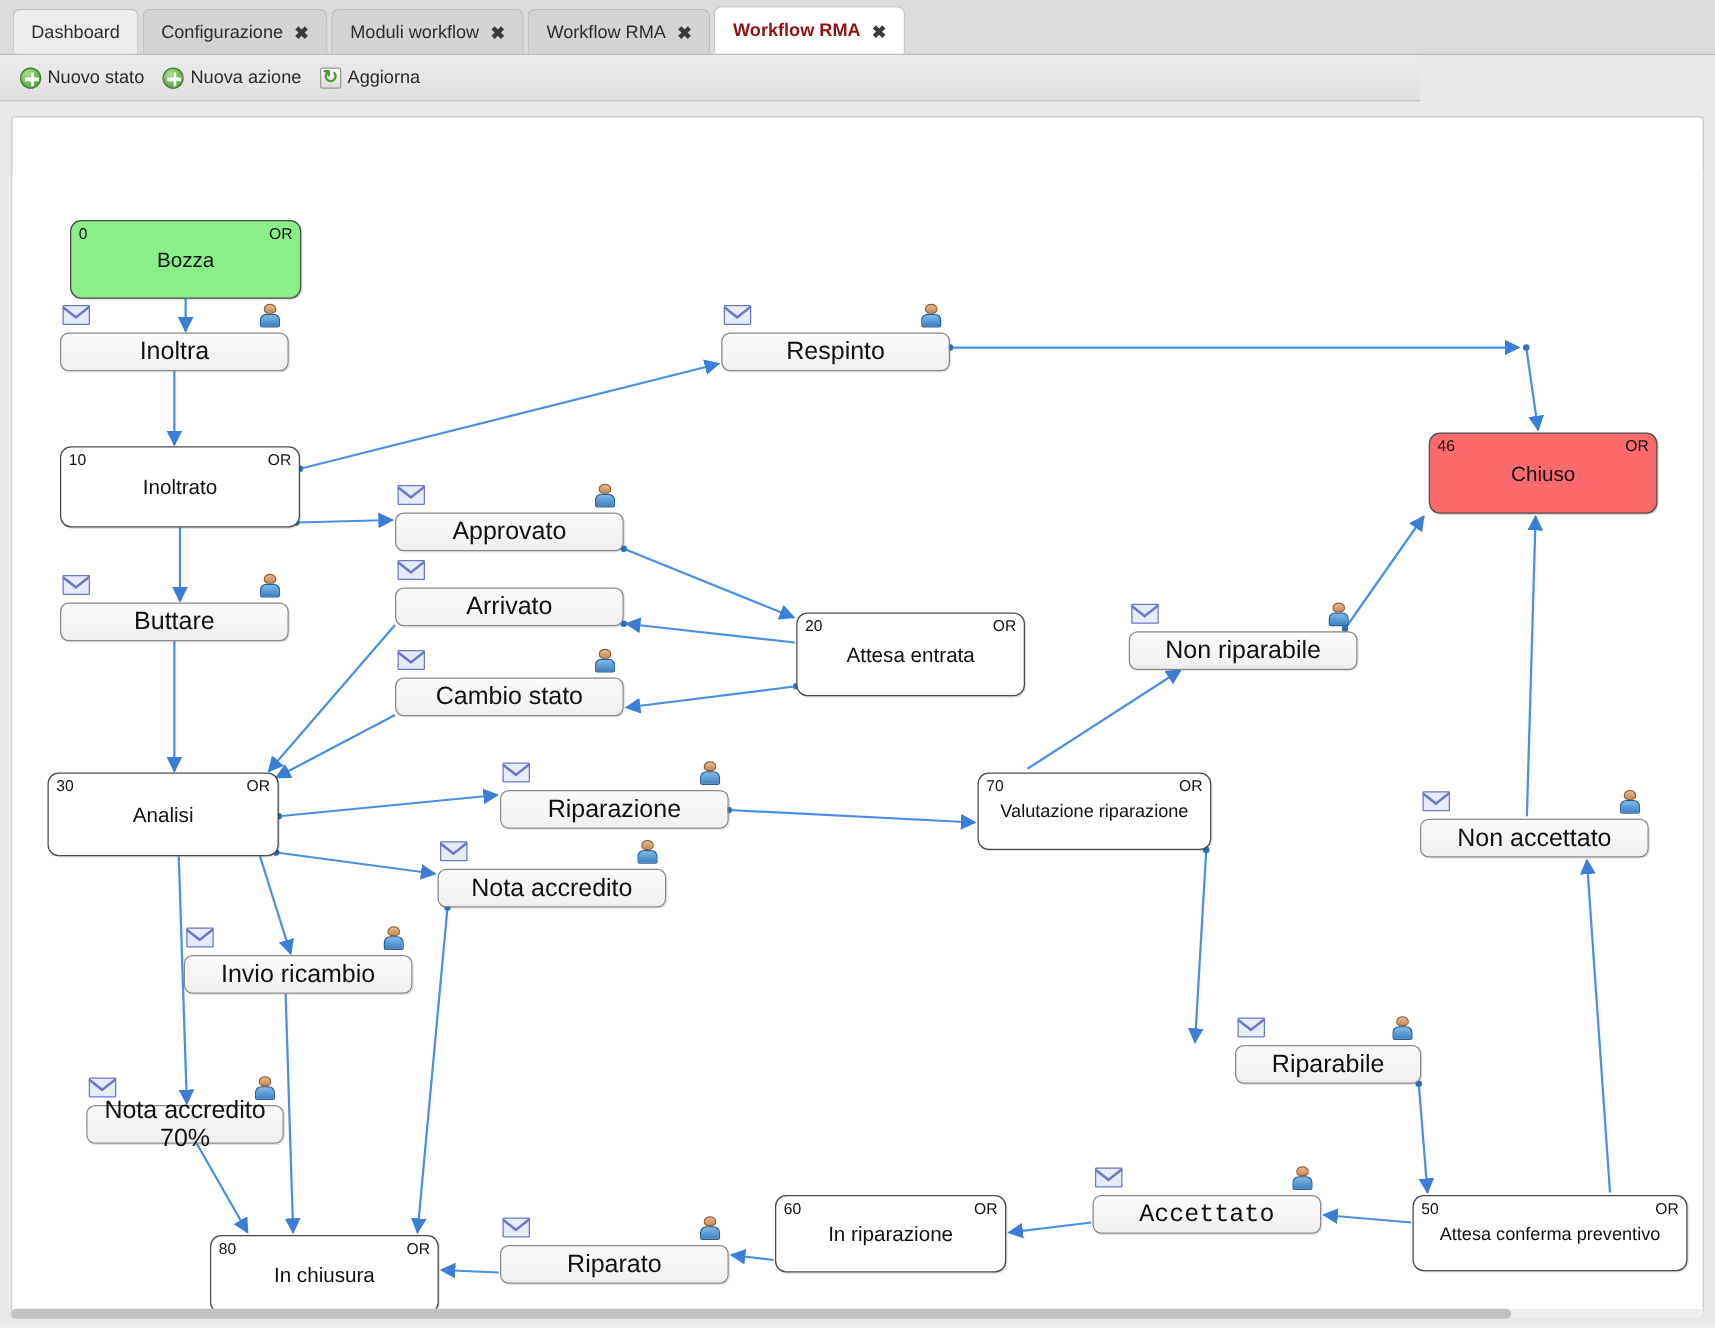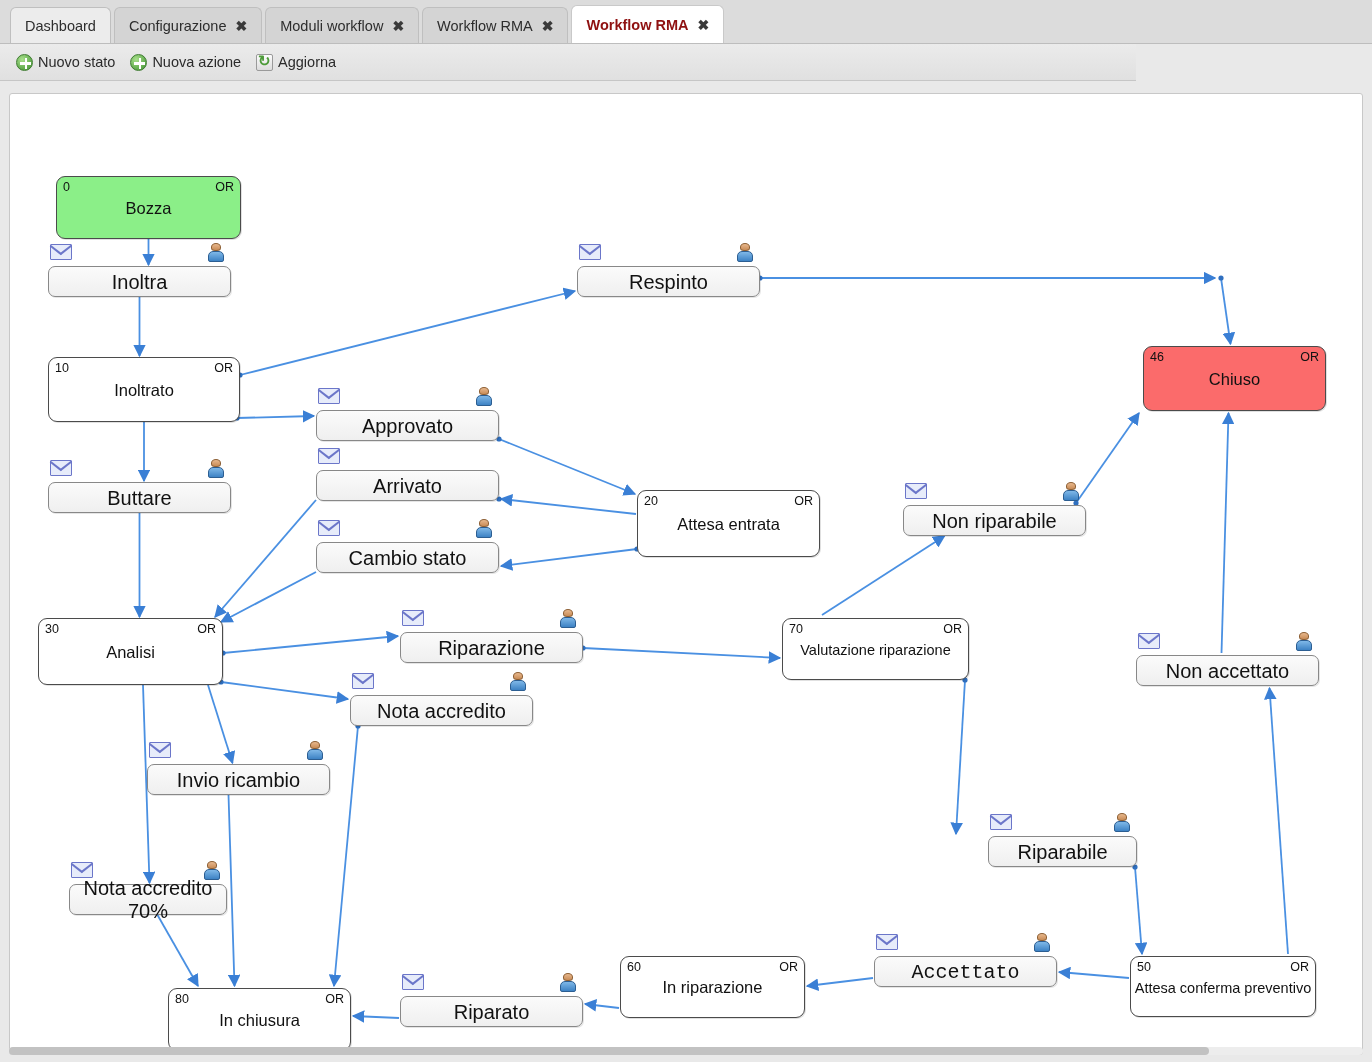--- a/index.html
+++ b/index.html
@@ -285,21 +285,21 @@
       <div class="state" style="left: 28px; top: 480px; width: 185px; height: 67px;">
         <span class="corner-l">30</span>
         <span class="corner-r">OR</span>
         <span class="sname">Analisi</span>
       </div>
       <div class="state" style="left: 772px; top: 480px; width: 187px; height: 62px;">
         <span class="corner-l">70</span>
         <span class="corner-r">OR</span>
         <span class="sname" style="font-size: 14.5px;">Valutazione riparazione</span>
       </div>
-      <div class="state" style="left: 1120px; top: 818px; width: 186px; height: 61px; padding-left: 12px;">
+      <div class="state" style="left: 1120px; top: 818px; width: 220px; height: 61px; padding-left: 12px;">
         <span class="corner-l">50</span>
         <span class="corner-r">OR</span>
         <span class="sname" style="font-size: 14.5px;">Attesa conferma preventivo</span>
       </div>
       <div class="state" style="left: 610px; top: 818px; width: 185px; height: 62px;">
         <span class="corner-l">60</span>
         <span class="corner-r">OR</span>
         <span class="sname">In riparazione</span>
       </div>
       <div class="state" style="left: 158px; top: 850px; width: 183px; height: 63px;">

